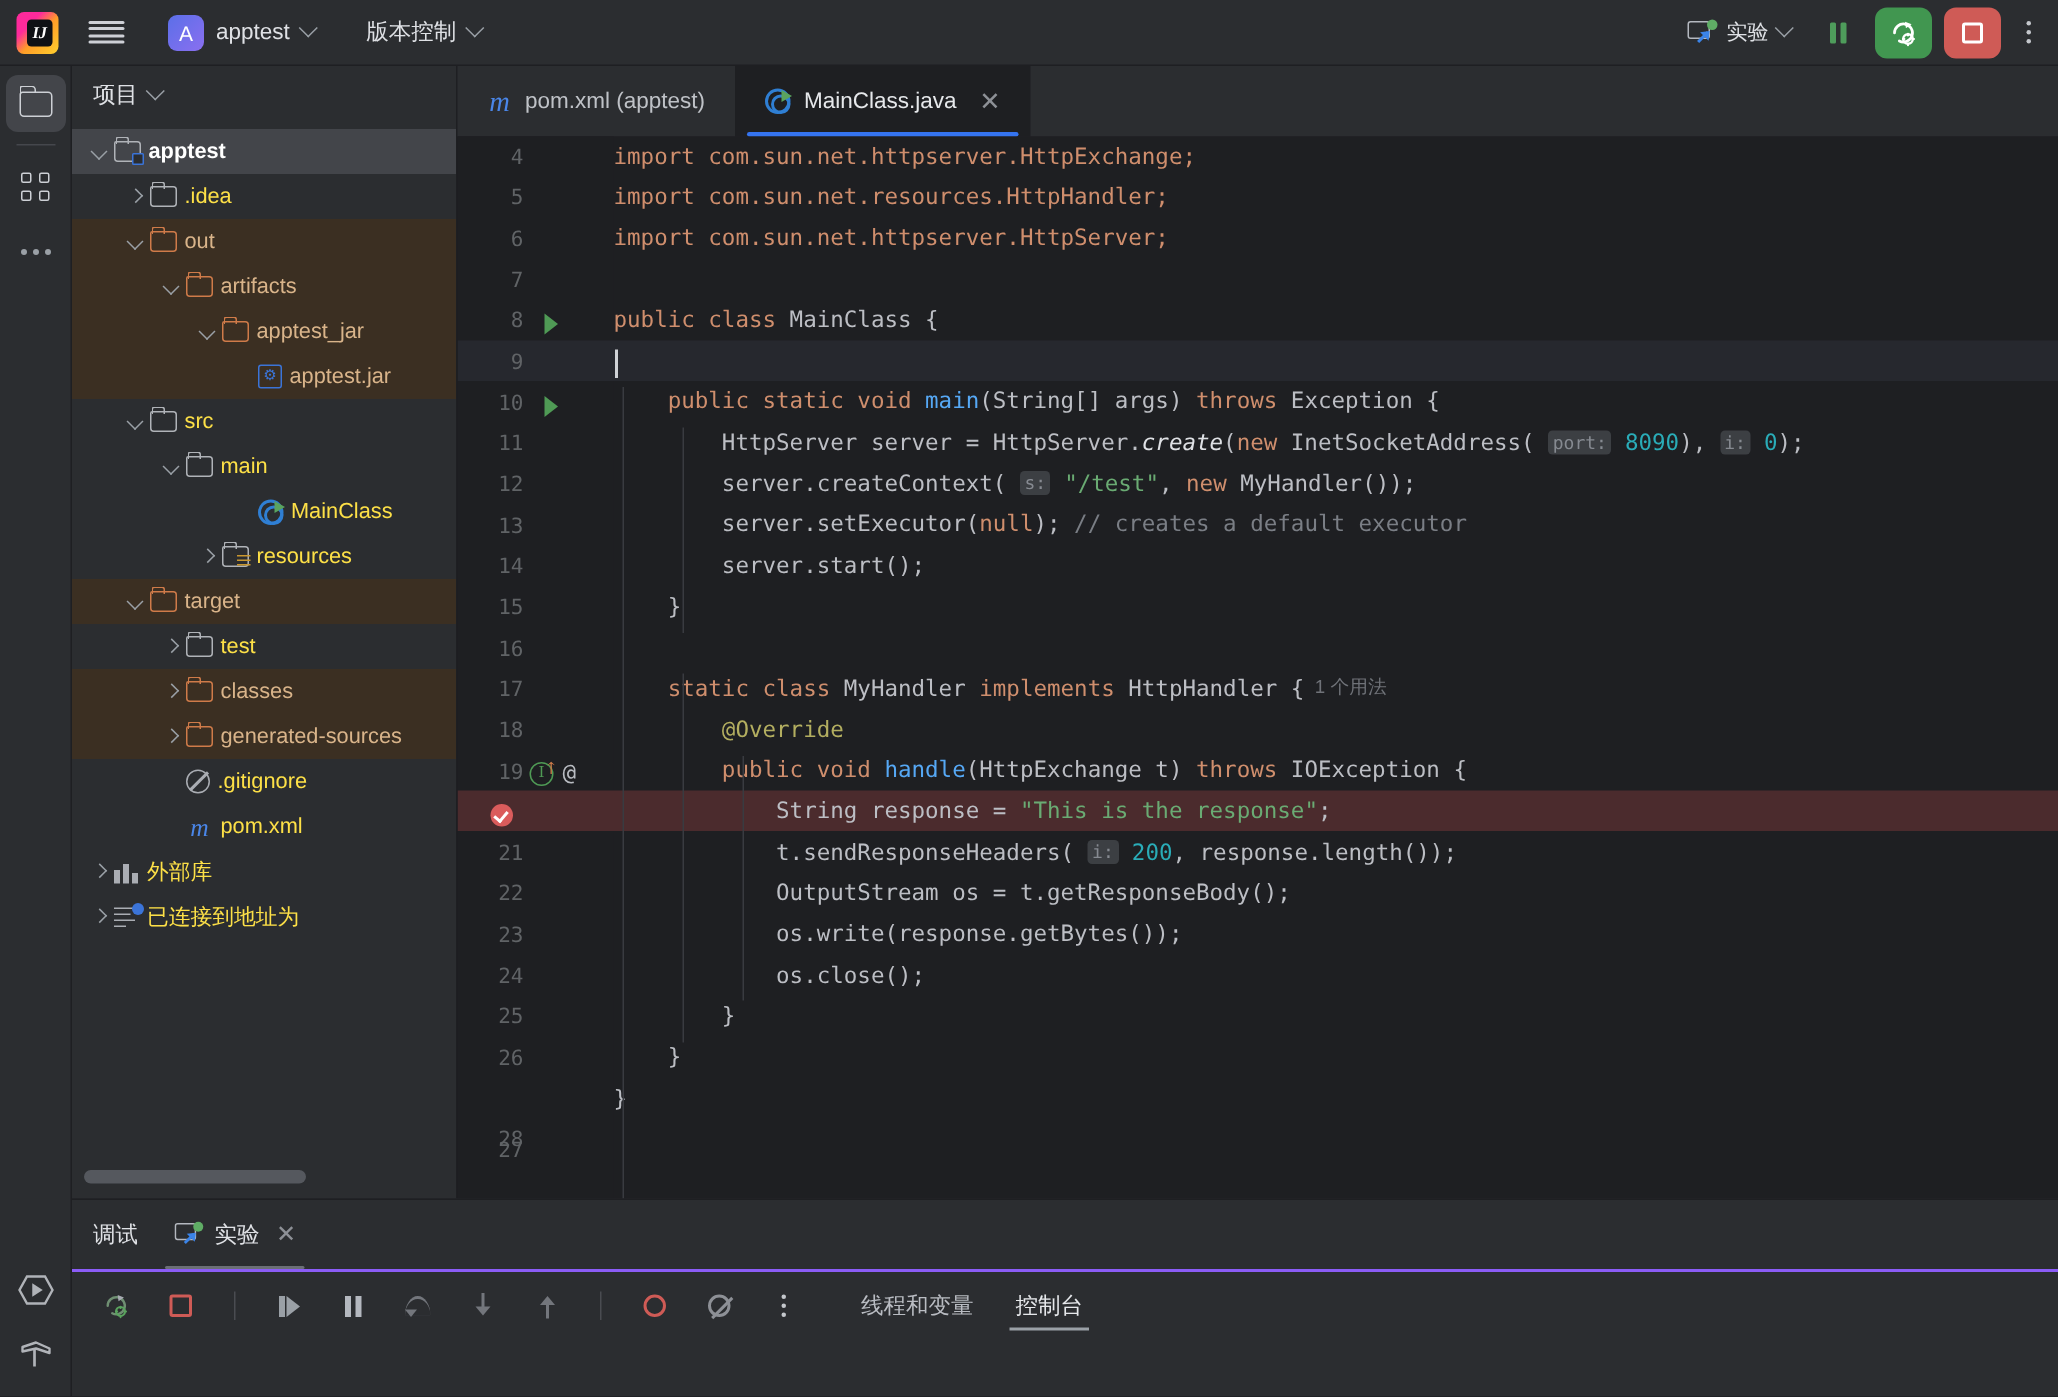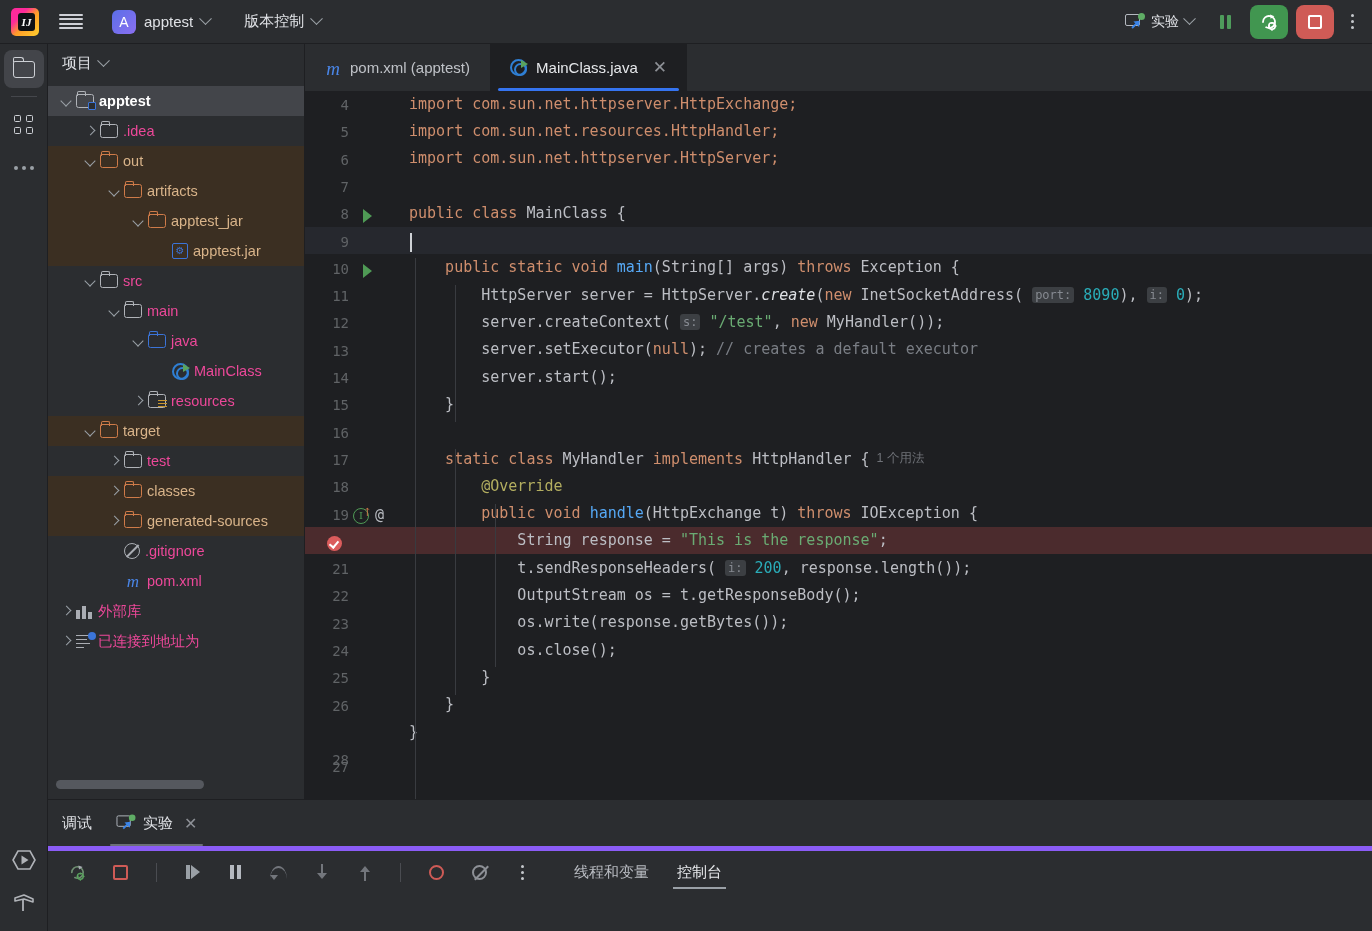--- a/index.html
+++ b/index.html
@@ -92,21 +92,21 @@
   }
   .proj-header { height: 38px; display: flex; align-items: center; padding-left: 14px; gap: 7px; }
   .proj-header .t { font-size: 15px; color: #dfe1e5; }
   .tree { position: relative; padding-top: 4px; font-size: 14.5px; height: 730px; overflow: hidden;}
   .trow { height: 30px; display: flex; align-items: center; white-space: nowrap; cursor: pointer; position: relative; }
   .trow.sel  { background: #43454a; }
   .trow.excl { background: #3b2f22; }
   .trow .arrow { width: 14px; height: 14px; flex:none; margin-right: 2px; position: relative; }
   .trow .arrow.r:before { content:""; position:absolute; left:3px; top:3px; width:6px;height:6px; border-right:1.6px solid #9aa0a6;border-top:1.6px solid #9aa0a6; transform: rotate(45deg); }
   .trow .arrow.d:before { content:""; position:absolute; left:2px; top:3px; width:7px;height:7px; border-right:1.6px solid #9aa0a6;border-bottom:1.6px solid #9aa0a6; transform: rotate(45deg); }
-  .trow .lbl { color: #ec4899; margin-left: 5px; }
+  .trow .lbl { color: #fde047; margin-left: 5px; }
   .trow.sel .lbl { font-weight: bold; color: #ffffff; }
   .trow.excl .lbl { color: #d9b48a; }
   .ico { width: 18px; height: 15px; flex: none; position: relative; }
   .ico.folder { border: 1.5px solid #b0b3b8; border-radius: 1.5px 2.5px 2.5px 2.5px; height: 14px; width: 18px; }
   .ico.folder:before { content:""; position:absolute; left:-0.5px; top:-4px; width:7.5px; height:3.5px; border:1.5px solid #b0b3b8; border-bottom:none; border-radius:2px 2px 0 0; }
   .ico.folder.orange { border-color: #cf7b49; } .ico.folder.orange:before { border-color: #cf7b49; }
   .ico.folder.blue   { border-color: #3b74d8; } .ico.folder.blue:before { border-color: #3b74d8; }
   .ico.folder .badge { position:absolute; right:-3px; bottom:-3px; width:8px;height:8px;border:1.5px solid #3b74d8; background:#2b2d30; border-radius:1px;}
   .ico.folder .lines { position:absolute; right:-2px; bottom:-1px; width:9px; height:8px; }
   .ico.folder .lines i { display:block; height:1.4px; background:#c9972f; margin-bottom:1.4px;}
@@ -164,21 +164,21 @@
   .atico { position:absolute; left:68px; color:#b9bcc2; font-size:15px; }
 
   
   .debug { position: absolute; left: 48px; top: 799px; width: 1324px; height: 132px; background: #2b2d30; border-top: 1px solid #1e1f22; }
   .dbg-tabs { height: 46px; display: flex; align-items: center; padding-left: 14px; gap: 18px; position: relative; }
   .dbg-title { font-size: 15px; color: #dfe1e5; }
   .dbg-tab { display:flex; align-items:center; gap:7px; height: 46px; padding: 0 6px; position: relative; cursor:pointer; }
   .dbg-tab.active:after { content:""; position:absolute; left:0; right:0; bottom:0; height:2.5px; background:#6b6f76; border-radius:2px;}
   .dbg-tab .label { font-size: 15px; color: #dfe1e5; }
   .dbg-tab .x { color:#8d9096; font-size:16px; margin-left:4px; }
-  .dbg-toolbar { height: 47px; display:flex; align-items:center; gap: 12px; padding-left: 14px; border-top: 5px solid #8b5cf6;}
+  .dbg-toolbar { height: 47px; display:flex; align-items:center; gap: 12px; padding-left: 14px; border-top: 2px solid #8b5cf6;}
   .tool { width: 31px; height: 31px; display:flex; align-items:center; justify-content:center; cursor:pointer; border-radius:5px; }
   .sep { width: 1px; height: 19px; background: #4a4c51; margin: 0 8px; }
   .ic-stop { width: 15px; height: 15px; border: 2.2px solid #cf5b56; border-radius: 2px; }
   .ic-resume { display:flex; align-items:center; gap:1px; }
   .ic-resume .bar { width:4px;height:14px;background:#9aa0a6;}
   .ic-resume .tri { width:0;height:0;border-left:9px solid #9aa0a6;border-top:7px solid transparent;border-bottom:7px solid transparent;}
   .ic-pause { display:flex; gap:3px;}
   .ic-pause i{width:4px;height:14px;background:#b4b8bf;display:block}
   .ic-arc { width:17px;height:13px; border-top:2px solid #73767c; border-radius:50% 50% 0 0 / 100% 100% 0 0; position:relative;}
   .ic-arc:after{content:"";position:absolute;left:0;top:7px;width:0;height:0;border-left:4px solid transparent;border-right:4px solid transparent;border-top:5px solid #73767c;}
@@ -352,26 +352,20 @@
           <span style="width:36px;flex:none"></span>
           <span class="arrow d"></span>
           <span class="ico folder"></span>
           <span class="lbl">src</span>
         </div>
         <div class="trow">
           <span style="width:60px;flex:none"></span>
           <span class="arrow d"></span>
           <span class="ico folder"></span>
           <span class="lbl">main</span>
-        </div>
-        <div class="trow">
-          <span style="width:84px;flex:none"></span>
-          <span class="arrow d"></span>
-          <span class="ico folder blue"></span>
-          <span class="lbl">java</span>
         </div>
         <div class="trow">
           <span style="width:108px;flex:none"></span>
           <span class="arrow"></span>
           <span class="ico cls"></span>
           <span class="lbl">MainClass</span>
         </div>
         <div class="trow">
           <span style="width:84px;flex:none"></span>
           <span class="arrow r"></span>

